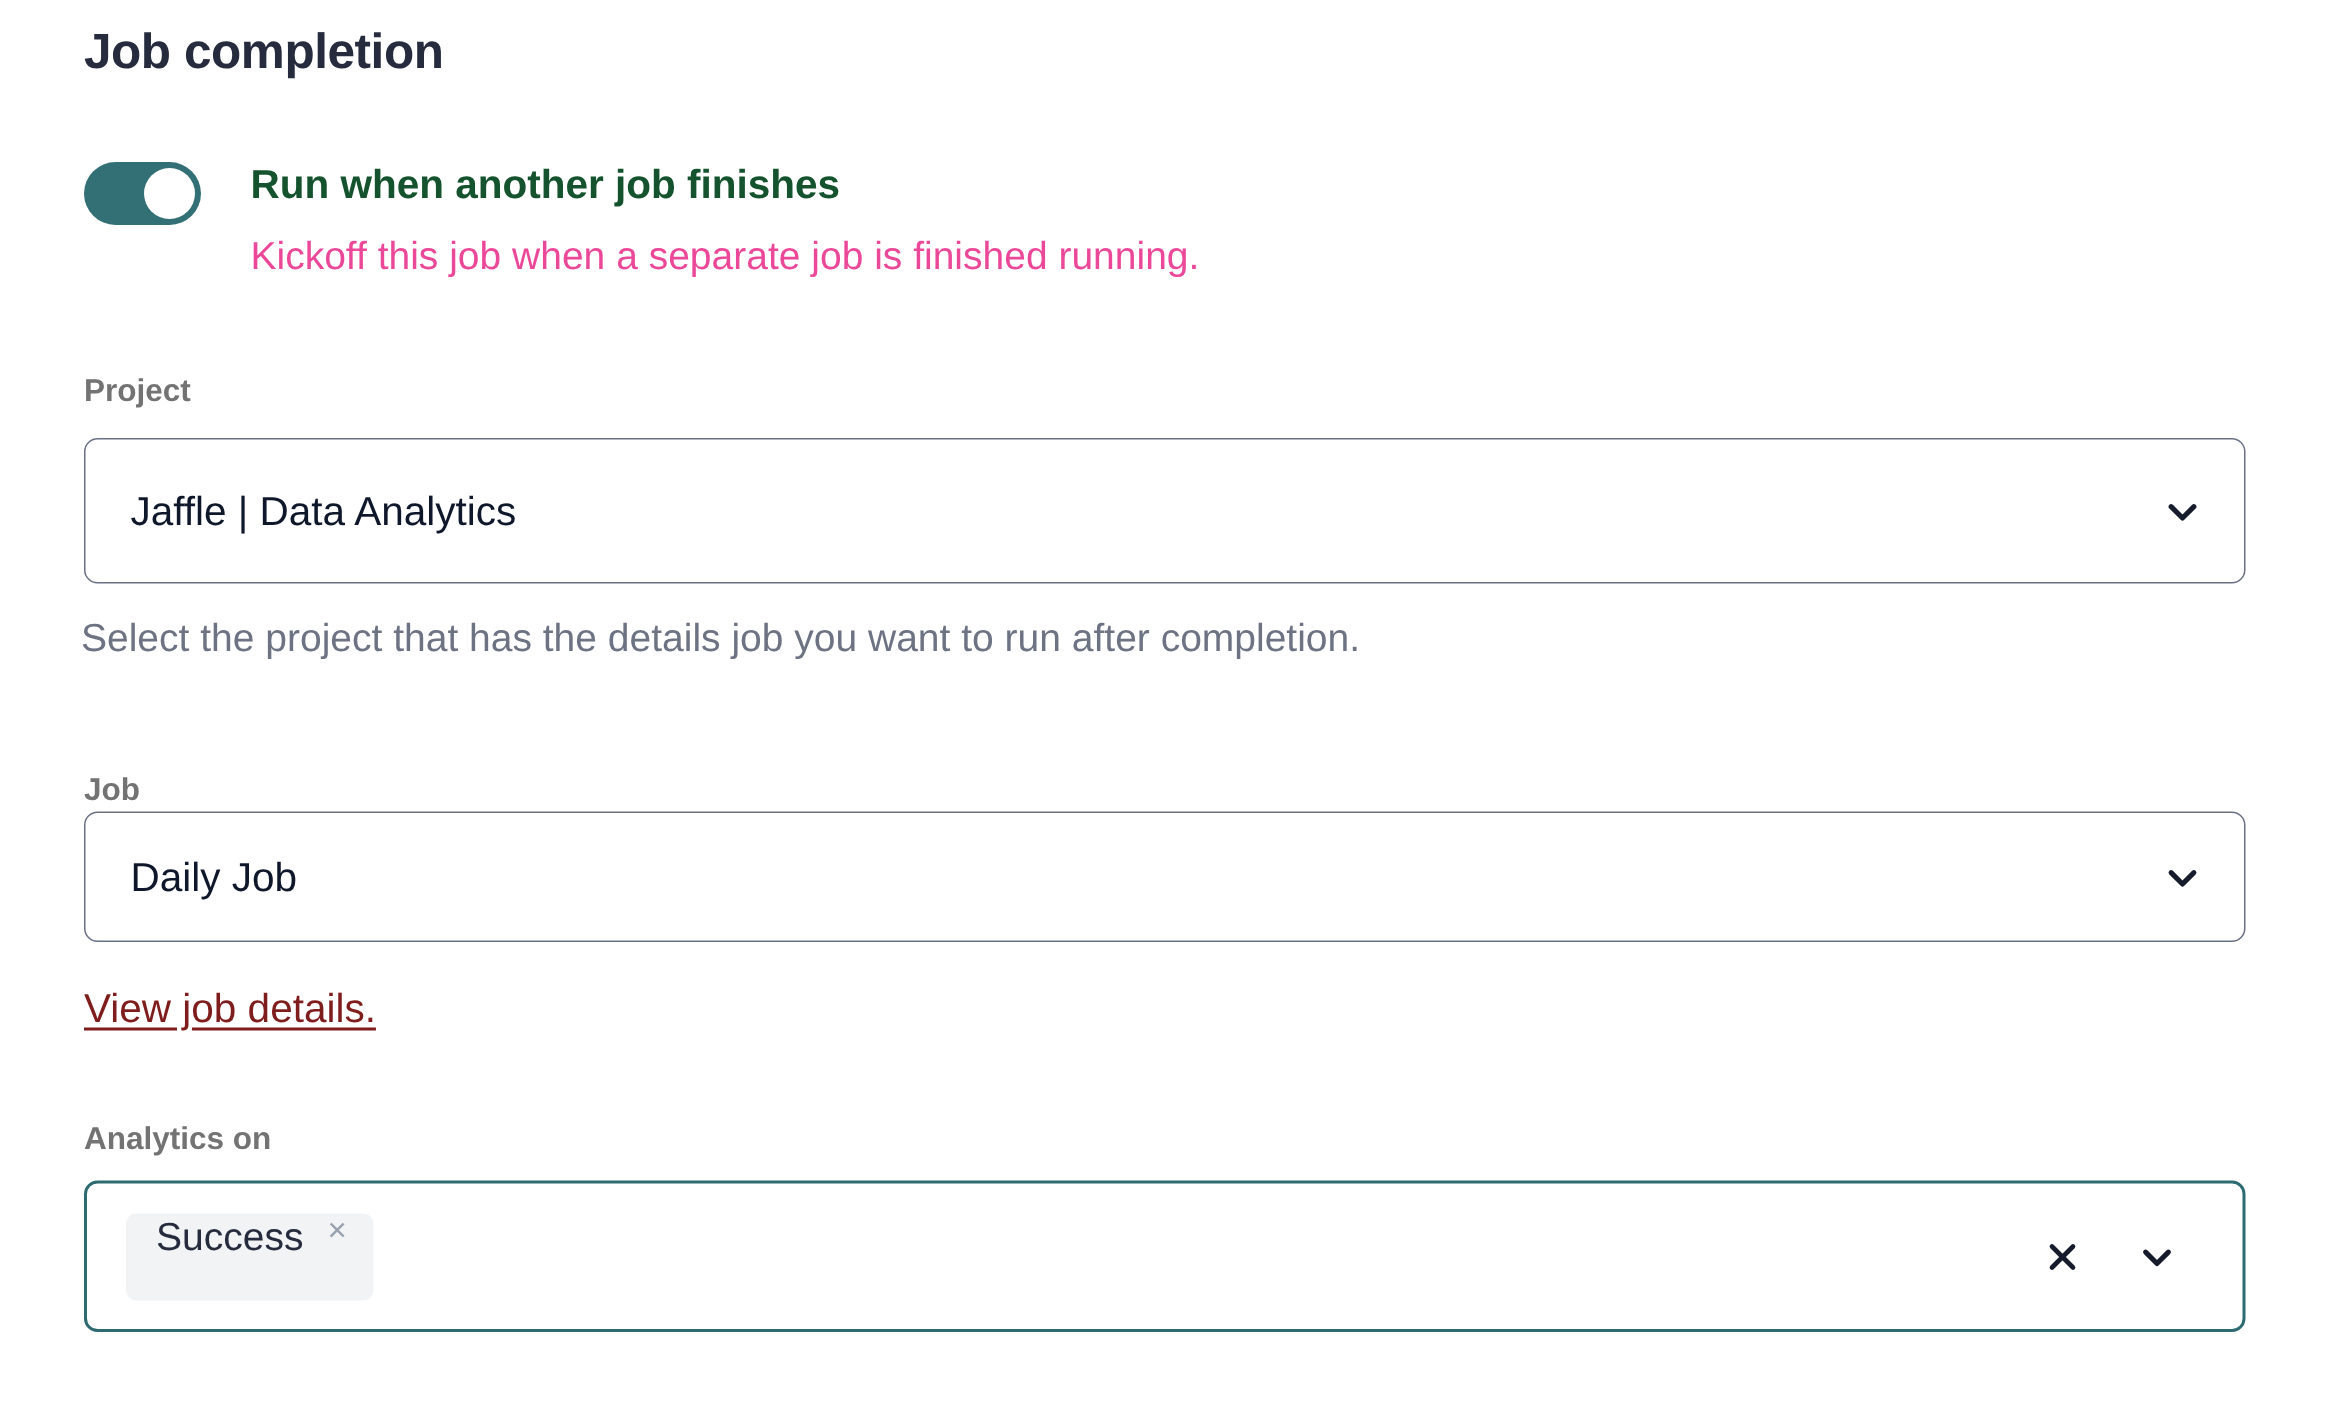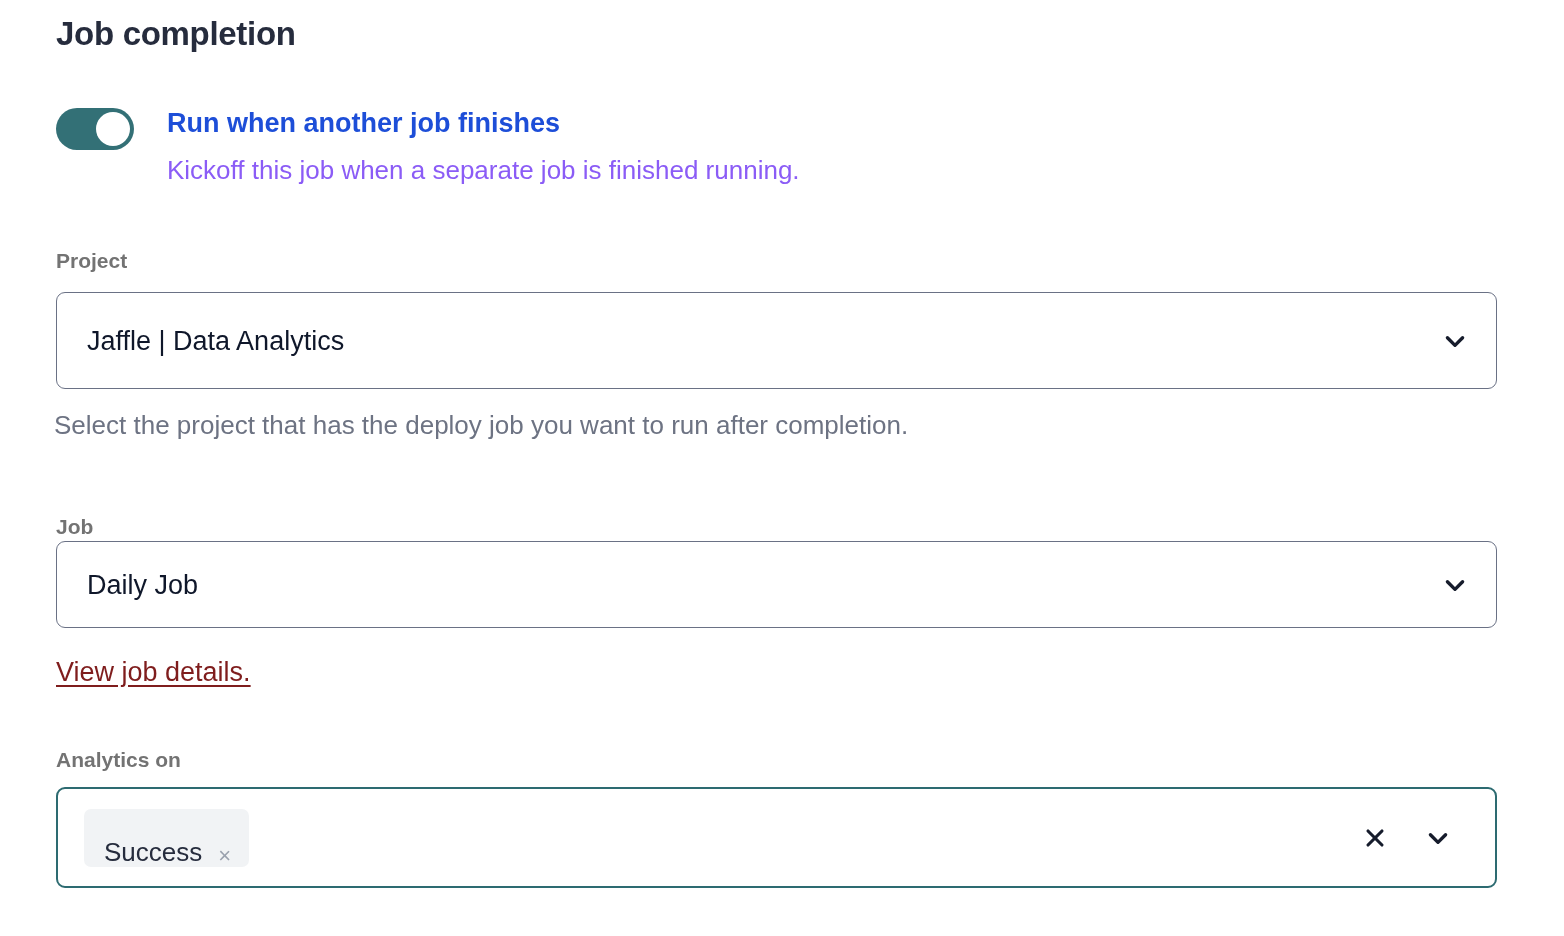--- a/index.html
+++ b/index.html
@@ -67,31 +67,31 @@
     height: 34px;
     border-radius: 50%;
     background: #ffffff;
   }
   .toggle-label {
     position: absolute;
     left: 111px;
     top: 0px;
     font-size: 27px;
     font-weight: bold;
-    color: #1d4ed8;
+    color: #14532d;
     line-height: 38px;
     white-space: nowrap;
   }
   .toggle-desc {
     position: absolute;
     left: 111px;
     top: 48px;
     font-size: 26px;
     font-weight: normal;
-    color: #8b5cf6;
+    color: #ec4899;
     line-height: 36px;
     white-space: nowrap;
   }
 
   
   .field-label {
     position: absolute;
     font-size: 21px;
     font-weight: bold;
     color: #737373;
@@ -176,21 +176,21 @@
     border-radius: 9px;
     cursor: text;
   }
   .tag {
     position: absolute;
     left: 26px;
     top: 50%;
     transform: translateY(-50%);
     height: 58px;
     display: flex;
-    align-items: flex-end;
+    align-items: flex-start;
     gap: 16px;
     padding: 0 18px 0 20px;
     background: #f1f3f5;
     border-radius: 7px;
   }
   .tag-label {
     font-size: 26px;
     color: #262c3d;
     line-height: 30px;
     white-space: nowrap;
@@ -240,21 +240,21 @@
 
   <div class="select-box project-select">
     <span class="select-value">Jaffle | Data Analytics</span>
     <span class="chev">
       <svg viewBox="0 0 24 24" width="26" height="26" fill="none" stroke="#161c2c" stroke-width="3.1" stroke-linecap="round" stroke-linejoin="round">
         <polyline points="5,9 12,16 19,9"></polyline>
       </svg>
     </span>
   </div>
 
-  <div class="field-help project-help">Select the project that has the deploy job you want to run after completion.</div>
+  <div class="field-help project-help">Select the project that has the details job you want to run after completion.</div>
 
   <div class="field-label job-label">Job</div>
 
   <div class="select-box job-select">
     <span class="select-value">Daily Job</span>
     <span class="chev">
       <svg viewBox="0 0 24 24" width="26" height="26" fill="none" stroke="#161c2c" stroke-width="3.1" stroke-linecap="round" stroke-linejoin="round">
         <polyline points="5,9 12,16 19,9"></polyline>
       </svg>
     </span>

